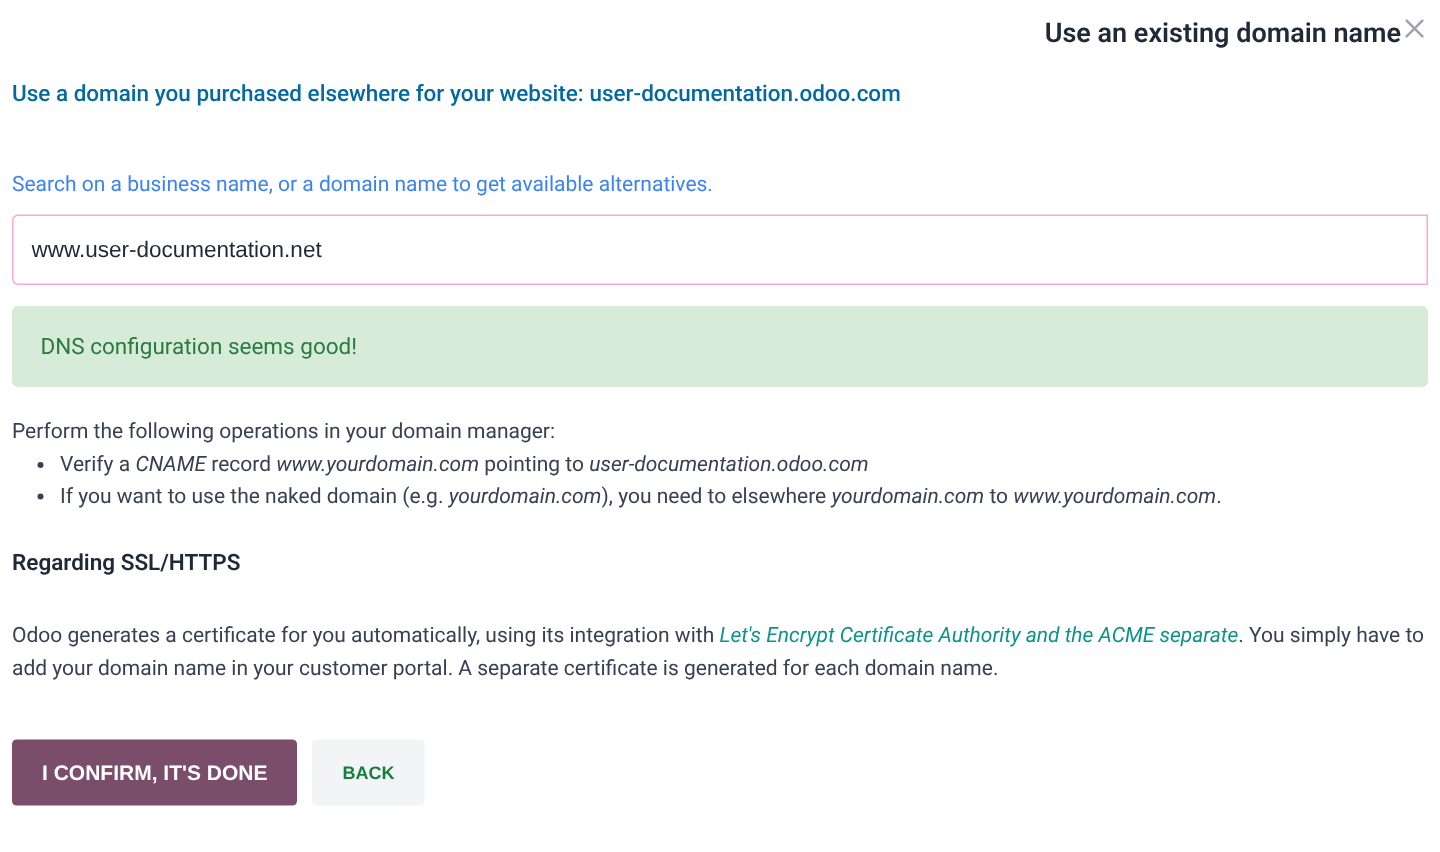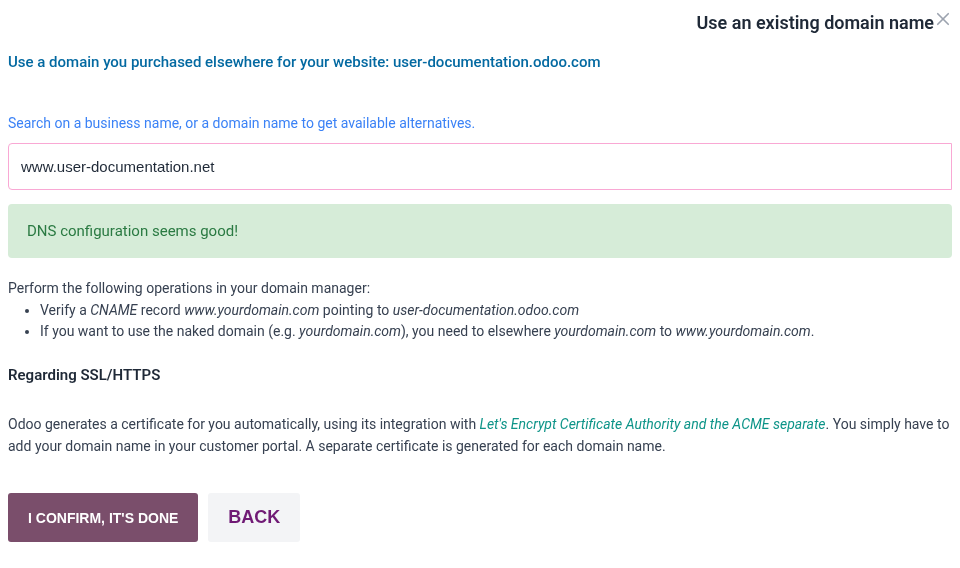--- a/index.html
+++ b/index.html
@@ -143,24 +143,24 @@
       color: #fff;
       border: none;
       padding: 14px 20px;
       font-size: 14px;
       font-weight: 700;
       border-radius: 3px;
       cursor: pointer;
     }
     .btn-secondary {
       background: #f3f4f6;
-      color: #701a75;
+      color: #15803d;
       border: none;
       padding: 14px 20px;
-      font-size: 18px;
+      font-size: 12px;
       font-weight: 700;
       border-radius: 3px;
       cursor: pointer;
     }
     .verify-wrap {
       position: relative;
     }
   </style>
 </head>
 <body>

